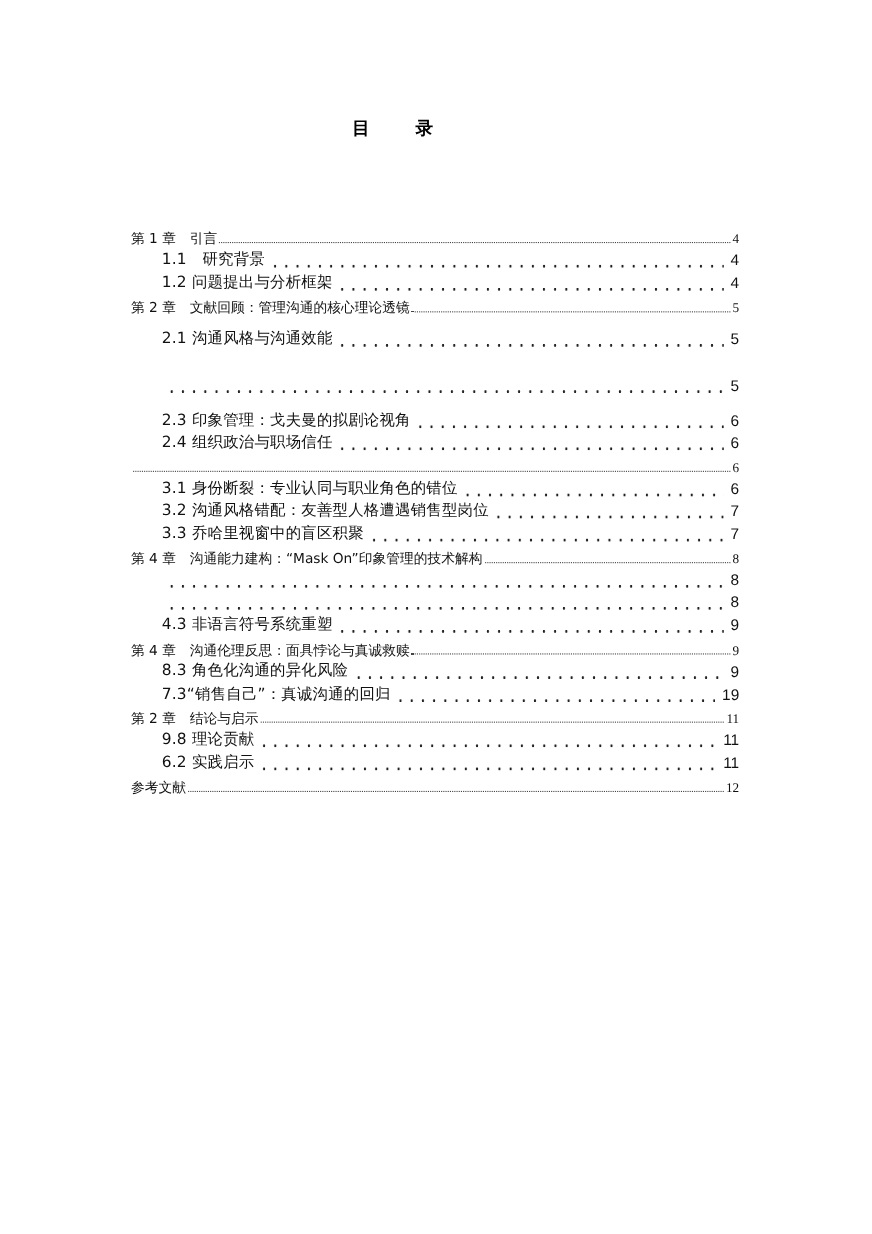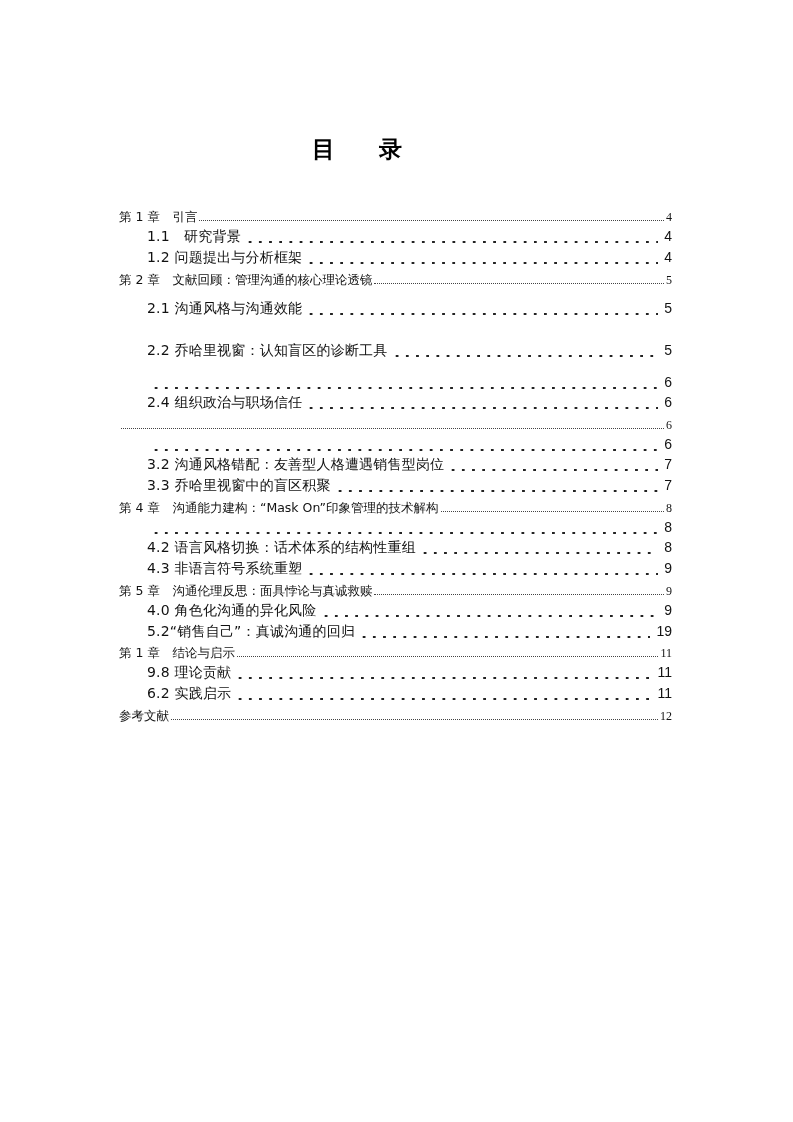--- a/index.html
+++ b/index.html
@@ -1,21 +1,21 @@
 <!DOCTYPE html>
 <html><head>
   <meta charset="utf-8">
   <style>
     html, body { margin: 0; padding: 0; background: #ffffff; }
     body { width: 793px; height: 1122px; position: relative; overflow: hidden; color: #000; }
     .page { position: absolute; left: 0; top: 0; width: 793px; height: 1122px; background: #fff; }
     .title {
       position: absolute; left: 0; width: 714px; top: 104px; height: 26px;
       text-align: center; font-family: "DejaVu Sans", sans-serif; font-weight: bold;
-      font-size: 23px; letter-spacing: 18px; line-height: 26px; text-indent: 18px; margin-top: 32px;
+      font-size: 16px; letter-spacing: 18px; line-height: 26px; text-indent: 18px;
     }
     .toc { position: absolute; left: 0; top: 0; width: 793px; }
     .row {
       position: absolute; left: 119px; width: 553px; height: 20px;
       display: flex; align-items: flex-end; white-space: nowrap;
     }
     .row .label { flex: 0 0 auto; font-family: "DejaVu Sans", sans-serif; color: #111; }
     .row .leader { flex: 1 1 auto; overflow: hidden; margin: 0 2px; position: relative; }
     .row .page-num { flex: 0 0 auto; text-align: right; color: #111; }
 
@@ -60,38 +60,39 @@
       <span class="label">第 2 章　文献回顾：管理沟通的核心理论透镜</span>
       <span class="leader"></span>
       <span class="page-num">5</span>
     </div>
     <div class="row section" style="top:297px">
       <span class="label">2.1 沟通风格与沟通效能</span>
       <span class="leader"></span>
       <span class="page-num">5</span>
     </div>
     <div class="row section" style="top:339px">
-      <span class="label">2.2 乔哈里视窗：认知盲区的诊断工具</span>
       <span class="leader"></span>
       <span class="page-num">5</span>
     </div>
     <div class="row section" style="top:371px">
+      <span class="label">2.3 印象管理：戈夫曼的拟剧论视角</span>
       <span class="leader"></span>
       <span class="page-num">6</span>
     </div>
     <div class="row section" style="top:391px">
       <span class="label">2.4 组织政治与职场信任</span>
       <span class="leader"></span>
       <span class="page-num">6</span>
     </div>
     <div class="row chapter" style="top:413px">
       <span class="leader"></span>
       <span class="page-num">6</span>
     </div>
     <div class="row section" style="top:433px">
+      <span class="label">3.1 身份断裂：专业认同与职业角色的错位</span>
       <span class="leader"></span>
       <span class="page-num">6</span>
     </div>
     <div class="row section" style="top:453px">
       <span class="label">3.2 沟通风格错配：友善型人格遭遇销售型岗位</span>
       <span class="leader"></span>
       <span class="page-num">7</span>
     </div>
     <div class="row section" style="top:474px">
       <span class="label">3.3 乔哈里视窗中的盲区积聚</span>
@@ -101,46 +102,45 @@
     <div class="row chapter" style="top:496px">
       <span class="label">第 4 章　沟通能力建构：“Mask On”印象管理的技术解构</span>
       <span class="leader"></span>
       <span class="page-num">8</span>
     </div>
     <div class="row section" style="top:516px">
       <span class="leader"></span>
       <span class="page-num">8</span>
     </div>
     <div class="row section" style="top:536px">
-      <span class="label">4.2 语言风格切换：话术体系的结构性重组</span>
       <span class="leader"></span>
       <span class="page-num">8</span>
     </div>
     <div class="row section" style="top:557px">
       <span class="label">4.3 非语言符号系统重塑</span>
       <span class="leader"></span>
       <span class="page-num">9</span>
     </div>
     <div class="row chapter" style="top:579px">
-      <span class="label">第 5 章　沟通伦理反思：面具悖论与真诚救赎</span>
+      <span class="label">第 4 章　沟通伦理反思：面具悖论与真诚救赎</span>
       <span class="leader"></span>
       <span class="page-num">9</span>
     </div>
     <div class="row section" style="top:599px">
-      <span class="label">4.0 角色化沟通的异化风险</span>
+      <span class="label">8.3 角色化沟通的异化风险</span>
       <span class="leader"></span>
       <span class="page-num">9</span>
     </div>
     <div class="row section" style="top:620px">
-      <span class="label">5.2“销售自己”：真诚沟通的回归</span>
+      <span class="label">7.3“销售自己”：真诚沟通的回归</span>
       <span class="leader"></span>
       <span class="page-num">19</span>
     </div>
     <div class="row chapter" style="top:641px">
-      <span class="label">第 1 章　结论与启示</span>
+      <span class="label">第 2 章　结论与启示</span>
       <span class="leader"></span>
       <span class="page-num">11</span>
     </div>
     <div class="row section" style="top:661px">
       <span class="label">9.8 理论贡献</span>
       <span class="leader"></span>
       <span class="page-num">11</span>
     </div>
     <div class="row section" style="top:682px">
       <span class="label">6.2 实践启示</span>

